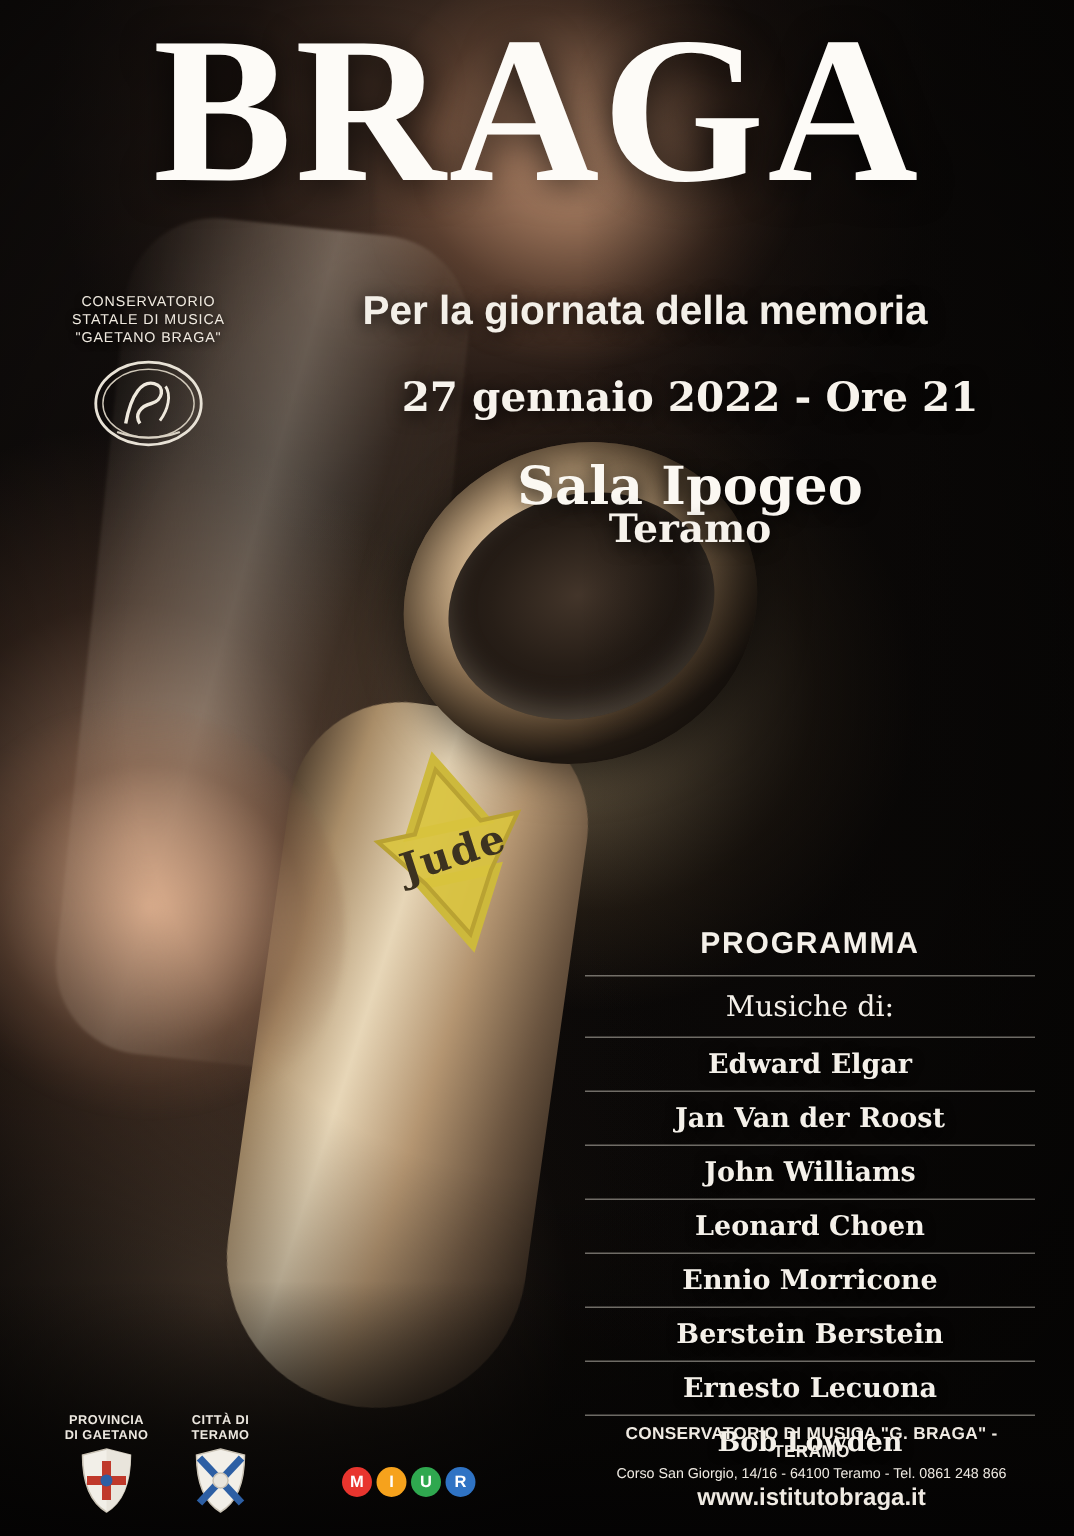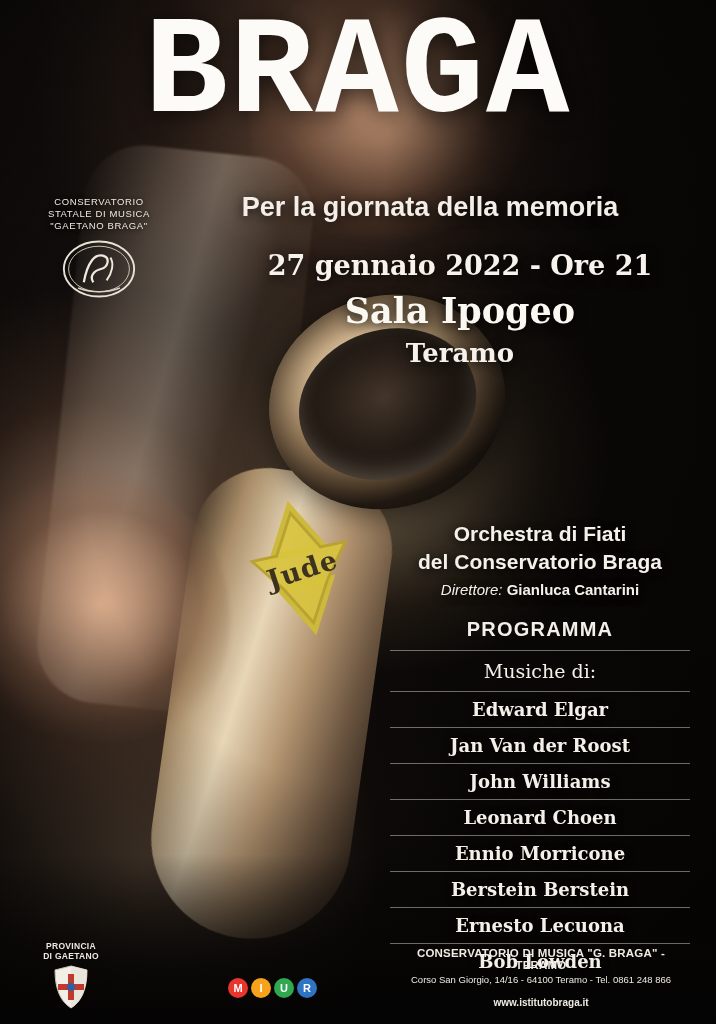--- a/index.html
+++ b/index.html
@@ -141,21 +141,21 @@
     letter-spacing: 1px;
     transform: rotate(-6deg);
   }
 
   
   .title {
     position: absolute;
     left: 0; right: 0;
     top: 8px;
     text-align: center;
-    font-family: Liberation Mono, monospace;
+    font-family: Liberation Serif, serif;
     font-weight: bold;
     font-size: 139px;
     line-height: 0.96;
     color: #fdfbf7;
     letter-spacing: 2px;
     text-shadow: 0 3px 24px rgba(0,0,0,0.75);
   }
   .subtitle {
     position: absolute;
     left: 170px;
@@ -176,21 +176,21 @@
     font-family: "DejaVu Serif", serif;
     font-size: 27px;
     font-weight: bold;
     color: #f7f3ec;
     text-shadow: 0 2px 12px rgba(0,0,0,0.85);
   }
   .venue {
     position: absolute;
     left: 230px;
     right: 26px;
-    top: 290px;
+    top: 304px;
     text-align: center;
     font-family: "DejaVu Serif", serif;
     font-size: 35px;
     font-weight: bold;
     color: #fbf8f2;
     text-shadow: 0 2px 12px rgba(0,0,0,0.85);
   }
   .city {
     position: absolute;
     left: 230px;
@@ -285,21 +285,21 @@
   .footer-info {
     position: absolute;
     right: 24px;
     bottom: 16px;
     width: 302px;
     text-align: center;
     color: #efeae2;
   }
   .footer-info .f1 { font-size: 11.5px; font-weight: bold; letter-spacing: 0.2px; }
   .footer-info .f2 { font-size: 9.5px; margin-top: 3px; }
-  .footer-info .f3 { font-size: 10px; font-weight: bold; margin-top: 12px; }
+  .footer-info .f3 { font-size: 16px; font-weight: bold; margin-top: 2px; }
 
   .crests {
     position: absolute;
     left: 40px;
     bottom: 14px;
     display: flex;
     align-items: flex-end;
     gap: 14px;
   }
   .crest { width: 62px; text-align: center; color: #ece7df; }
@@ -370,28 +370,20 @@
       <svg viewBox="0 0 80 64" aria-hidden="true">
         <ellipse cx="40" cy="32" rx="37" ry="29" fill="none" stroke="#e8e2d6" stroke-width="2"></ellipse>
         <ellipse cx="40" cy="32" rx="32" ry="24" fill="none" stroke="#cfc7b8" stroke-width="1"></ellipse>
         <path d="M24 46 C28 24, 36 16, 44 18 C52 20, 50 30, 42 32 C34 34, 30 40, 34 46" fill="none" stroke="#efe9dd" stroke-width="2.4"></path>
         <path d="M48 44 C54 36, 56 26, 52 20" fill="none" stroke="#efe9dd" stroke-width="2"></path>
         <path d="M18 52 Q40 60 62 52" fill="none" stroke="#d9d2c4" stroke-width="1.6"></path>
       </svg>
     </div>
   </div>
 
-  <div class="orch">
-    <div class="line">Orchestra di Fiati</div>
-    <div class="line">del Conservatorio Braga</div>
-    <div class="dir">
-      <i>Direttore:</i>
-      <span>Gianluca Cantarini</span>
-    </div>
-  </div>
 
   <div class="prog">
     <div class="prog-title">PROGRAMMA</div>
     <div class="prog-sub">Musiche di:</div>
     <div class="composer">Edward Elgar</div>
     <div class="composer">Jan Van der Roost</div>
     <div class="composer">John Williams</div>
     <div class="composer">Leonard Choen</div>
     <div class="composer">Ennio Morricone</div>
     <div class="composer">Berstein Berstein</div>
@@ -406,20 +398,32 @@
       <div class="crest-shield">
         <svg viewBox="0 0 40 46" aria-hidden="true">
           <path d="M20 2 L36 6 C36 26, 30 38, 20 44 C10 38, 4 26, 4 6 Z" fill="#f2efe8" stroke="#c9c2b4" stroke-width="1"></path>
           <path d="M20 2 L36 6 C36 26, 30 38, 20 44 Z" fill="#e9e5dc"></path>
           <rect x="17" y="10" width="6" height="26" fill="#c0392b"></rect>
           <rect x="7" y="20" width="26" height="6" fill="#c0392b"></rect>
           <circle cx="20" cy="23" r="4" fill="#2d5fa4"></circle>
         </svg>
       </div>
     </div>
+    <div class="crest">
+      <div class="cname">CITTÀ DI</div>
+      <div class="cname">TERAMO</div>
+      <div class="crest-shield">
+        <svg viewBox="0 0 40 46" aria-hidden="true">
+          <path d="M20 2 L36 6 C36 26, 30 38, 20 44 C10 38, 4 26, 4 6 Z" fill="#f2efe8" stroke="#c9c2b4" stroke-width="1"></path>
+          <path d="M6 8 L34 38" stroke="#2d5fa4" stroke-width="5"></path>
+          <path d="M34 8 L6 38" stroke="#2d5fa4" stroke-width="5"></path>
+          <circle cx="20" cy="23" r="5" fill="#e9e5dc" stroke="#c9c2b4" stroke-width="1"></circle>
+        </svg>
+      </div>
+    </div>
   </div>
 
   <div class="miur">
     <span style="background:#e8352e">M</span>
     <span style="background:#f6a21c">I</span>
     <span style="background:#2fa84f">U</span>
     <span style="background:#2f73c4">R</span>
   </div>
 
   <div class="footer-info">

